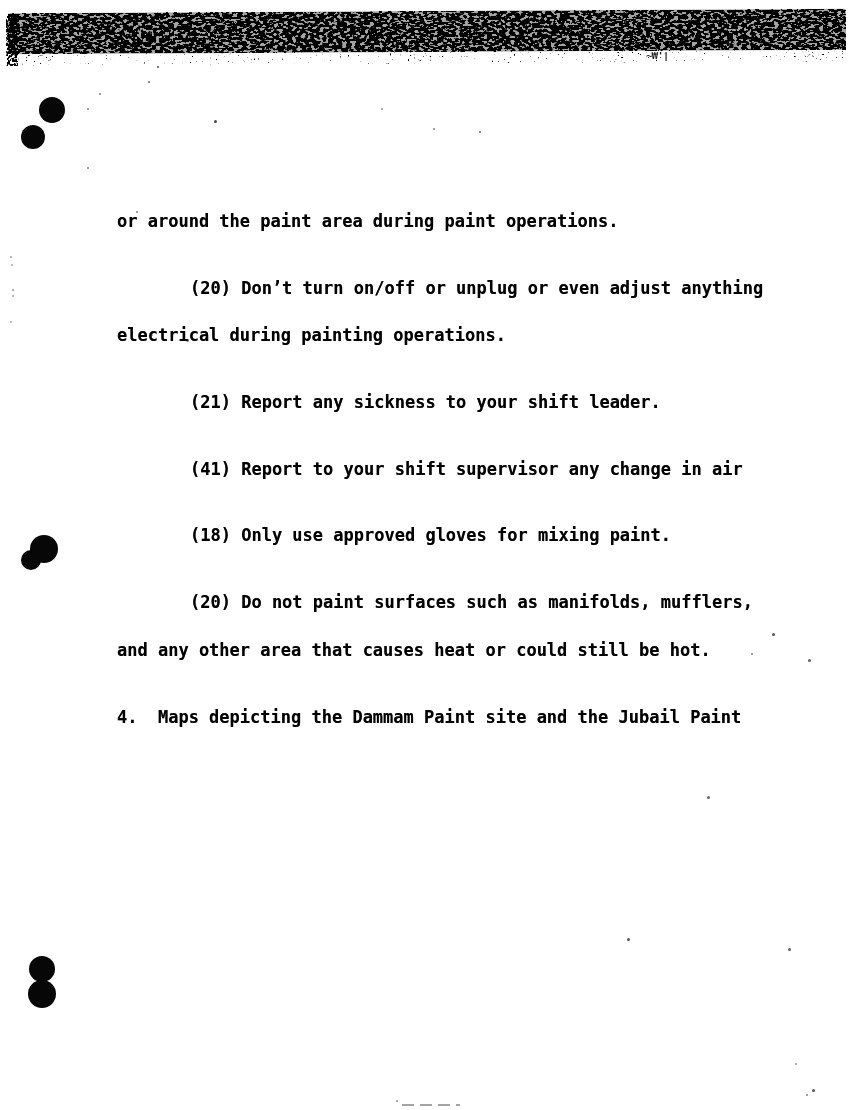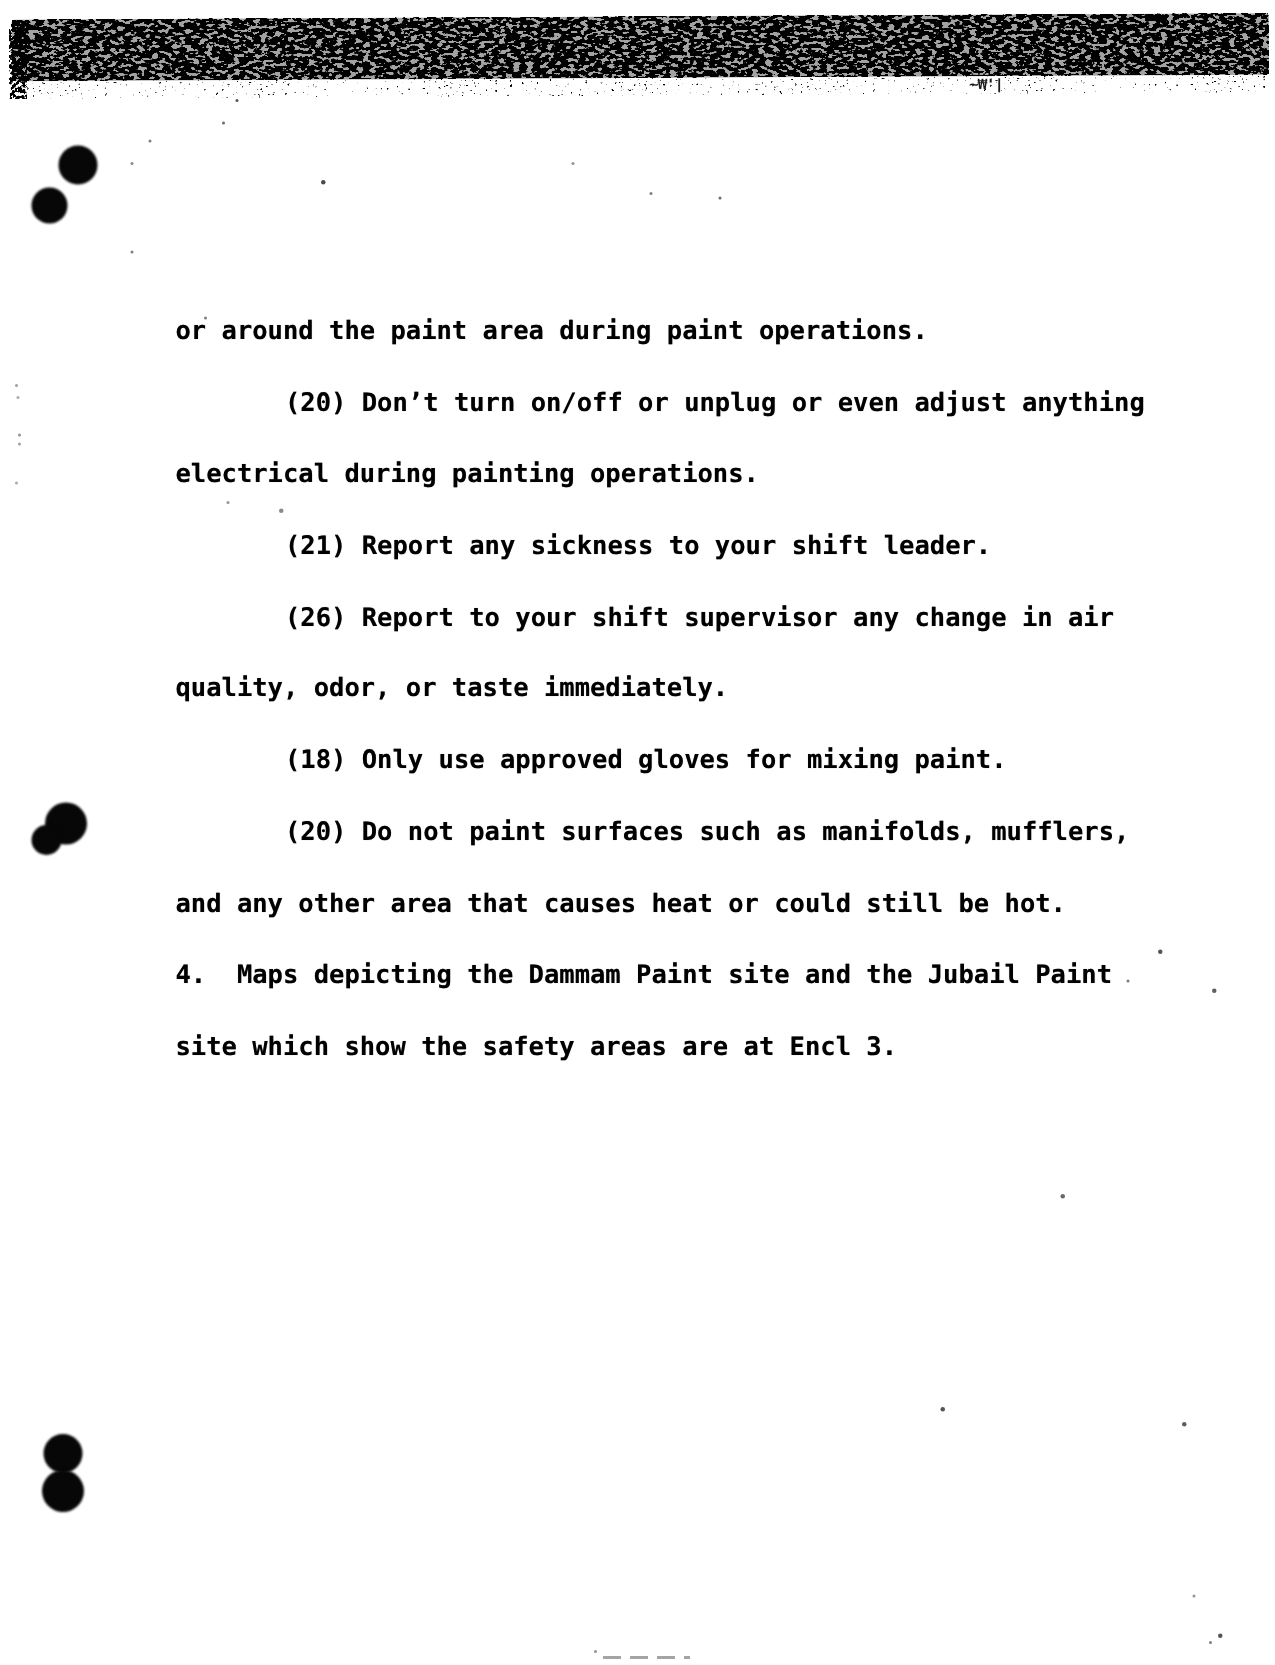--- a/index.html
+++ b/index.html
@@ -28,21 +28,21 @@
     width: 690px;
     font-size: 17px;
     line-height: 15.9px;
     font-weight: bold;
     color: #000000;
     white-space: pre;
     text-shadow: 0 0 0.5px rgba(25,25,25,0.55);
   }
   .line { min-height: 15.9px; }
   .line.indent { padding-left: 73px; }
-  .line.gap { }
+  .line.gap { margin-top: 19px; }
 
   
   .blob {
     position: absolute;
     background: #070707;
     border-radius: 50%;
     filter: blur(0.6px);
   }
 
   
@@ -102,27 +102,25 @@
     <rect x="0" y="4" width="12" height="52" filter="url(#grainMid)"></rect>
   </svg>
 
   <div class="smudge">~₩'|</div>
 
   <div class="doc-text">
     <div class="line">or around the paint area during paint operations.</div>
     <div class="line indent gap">(20) Don’t turn on/off or unplug or even adjust anything</div>
     <div class="line">electrical during painting operations.</div>
     <div class="line indent gap">(21) Report any sickness to your shift leader.</div>
-    <div class="line indent gap">(26) Report to your shift supervisor any change in air</div>
-    <div class="line">quality, odor, or taste immediately.</div>
+    <div class="line indent gap">(41) Report to your shift supervisor any change in air</div>
     <div class="line indent gap">(18) Only use approved gloves for mixing paint.</div>
     <div class="line indent gap">(20) Do not paint surfaces such as manifolds, mufflers,</div>
     <div class="line">and any other area that causes heat or could still be hot.</div>
     <div class="line gap">4.  Maps depicting the Dammam Paint site and the Jubail Paint</div>
-    <div class="line">site which show the safety areas are at Encl 3.</div>
   </div>
 
   <div class="dash-mark"></div>
 
 <div class="blob" style="left: 39px; top: 97px; width: 26px; height: 26px;"></div>
     <div class="blob" style="left: 21px; top: 125px; width: 24px; height: 24px;"></div>
     <div class="blob" style="left: 30px; top: 535px; width: 28px; height: 28px;"></div>
     <div class="blob" style="left: 21px; top: 550px; width: 20px; height: 20px;"></div>
     <div class="blob" style="left: 29px; top: 956px; width: 26px; height: 26px;"></div>
     <div class="blob" style="left: 28px; top: 980px; width: 28px; height: 28px;"></div>

